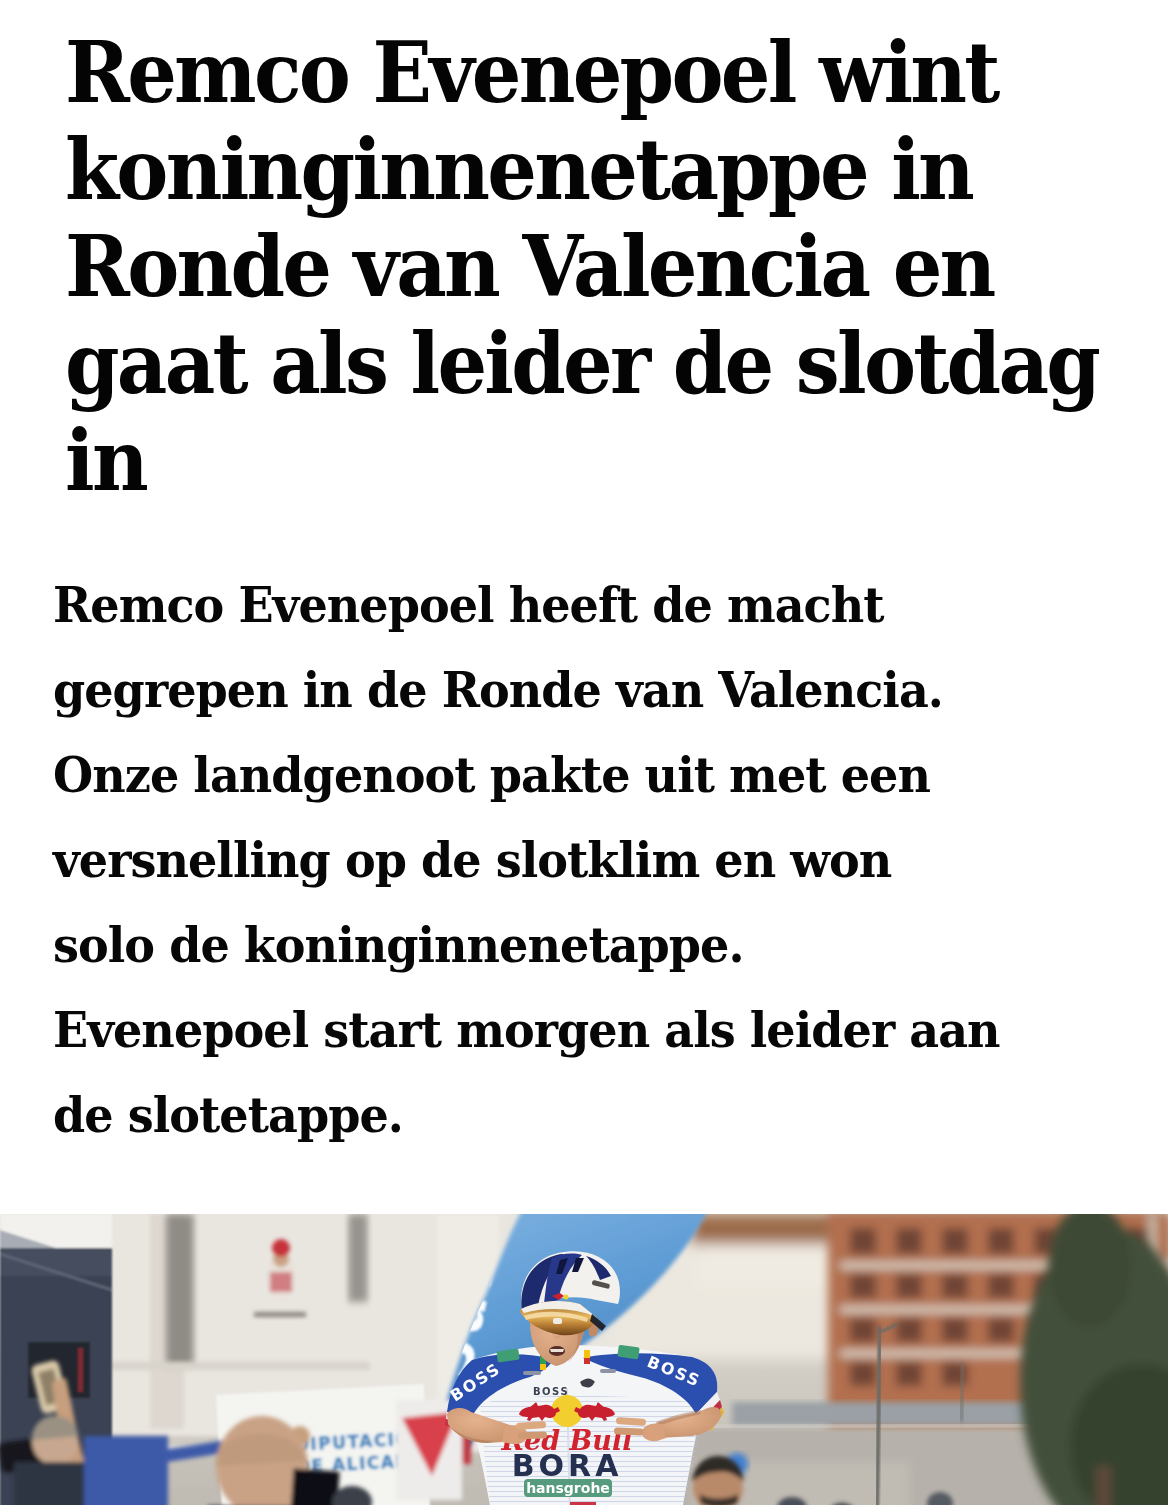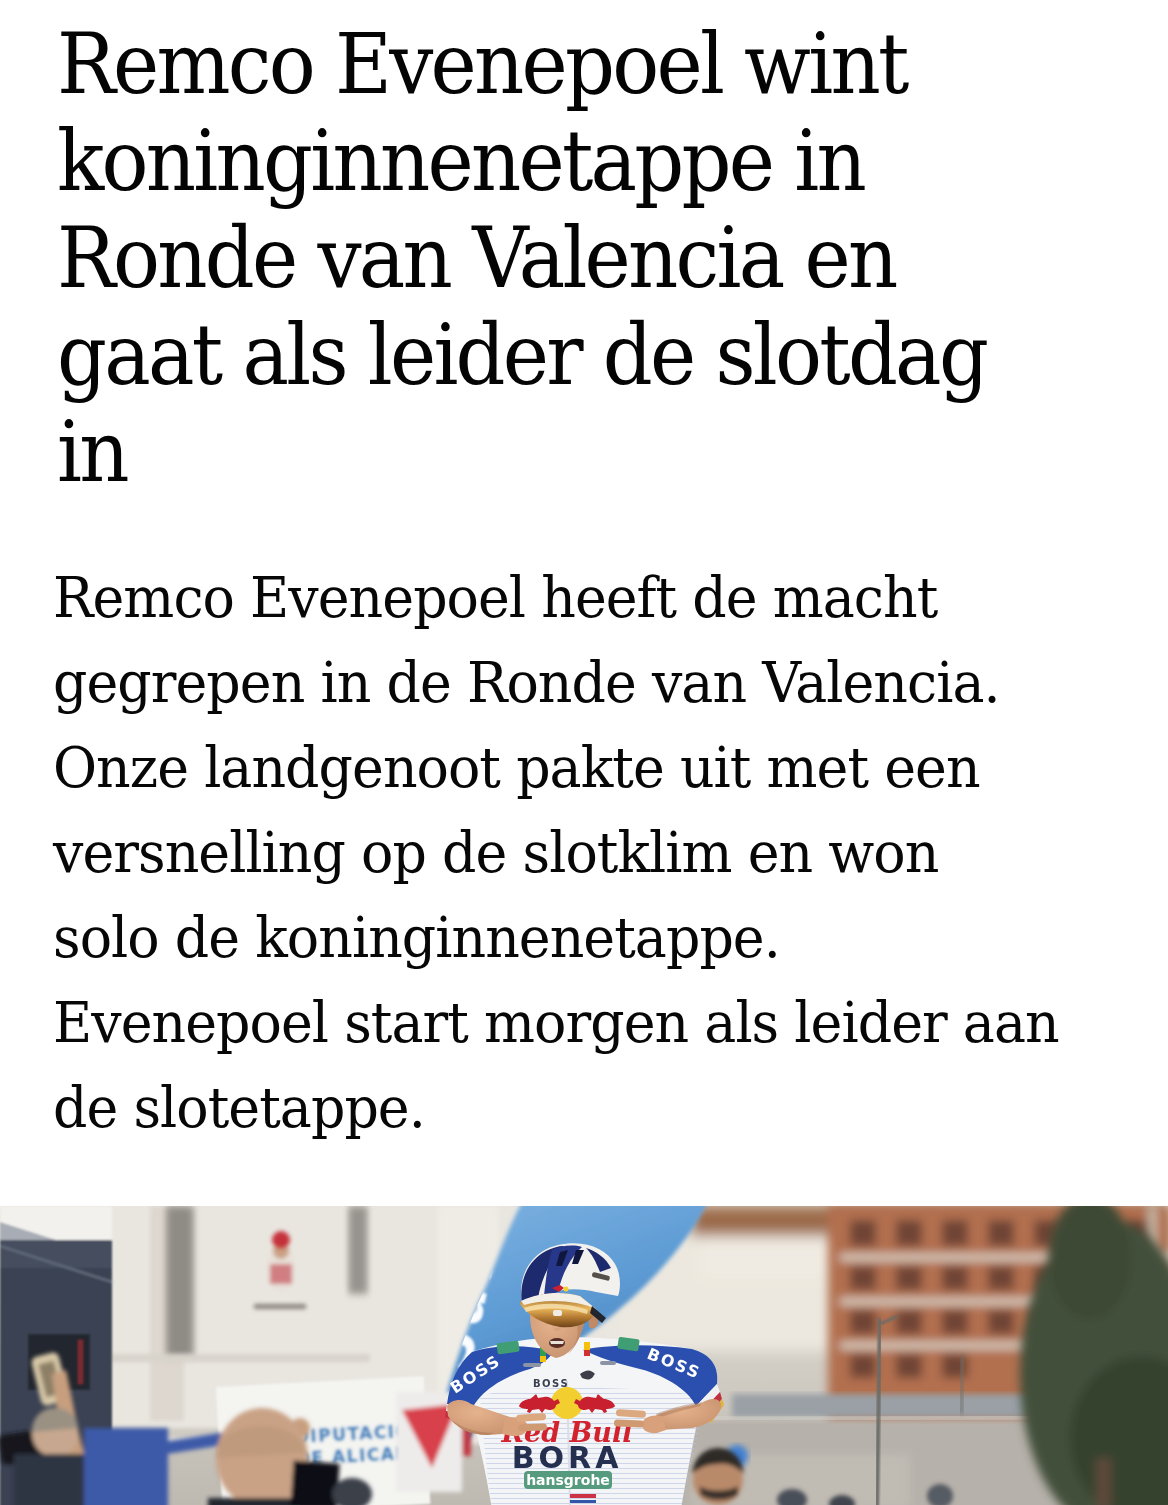--- a/index.html
+++ b/index.html
@@ -1,20 +1,20 @@
 <!DOCTYPE html>
 <html><head>
 <meta charset="utf-8">
 <style>
   html, body { margin:0; padding:0; background:#ffffff; }
   body { width:1168px; height:1505px; overflow:hidden; font-family:"DejaVu Serif", serif; }
   .article { padding:12px 53px 0 53px; }
-  h1.headline { margin:4px; font-size:84px; line-height:97px; font-weight:400; color:#040404; letter-spacing:-3px; }
+  h1.headline { margin:12px; font-size:84px; line-height:97px; font-weight:700; color:#040404; letter-spacing:-3px; }
   h1.headline .line { white-space:nowrap; transform:scaleX(.93); transform-origin:left center; }
-  p.lead { margin:54px 0 0 0; font-size:56px; line-height:85px; font-weight:400; color:#070707; letter-spacing:-1px; }
+  p.lead { margin:54px 0 0 0; font-size:48px; line-height:85px; font-weight:700; color:#070707; letter-spacing:-1px; }
   p.lead .line { white-space:nowrap; transform:scaleX(.96); transform-origin:left center; }
   .photo { margin-top:56px; width:1168px; height:303px; overflow:hidden; background:#cfcac3; }
   .photo svg { display:block; }
 </style>
 </head>
 <body>
 
 <div class="article">
   <h1 class="headline">
     <div class="line">Remco Evenepoel wint</div>

